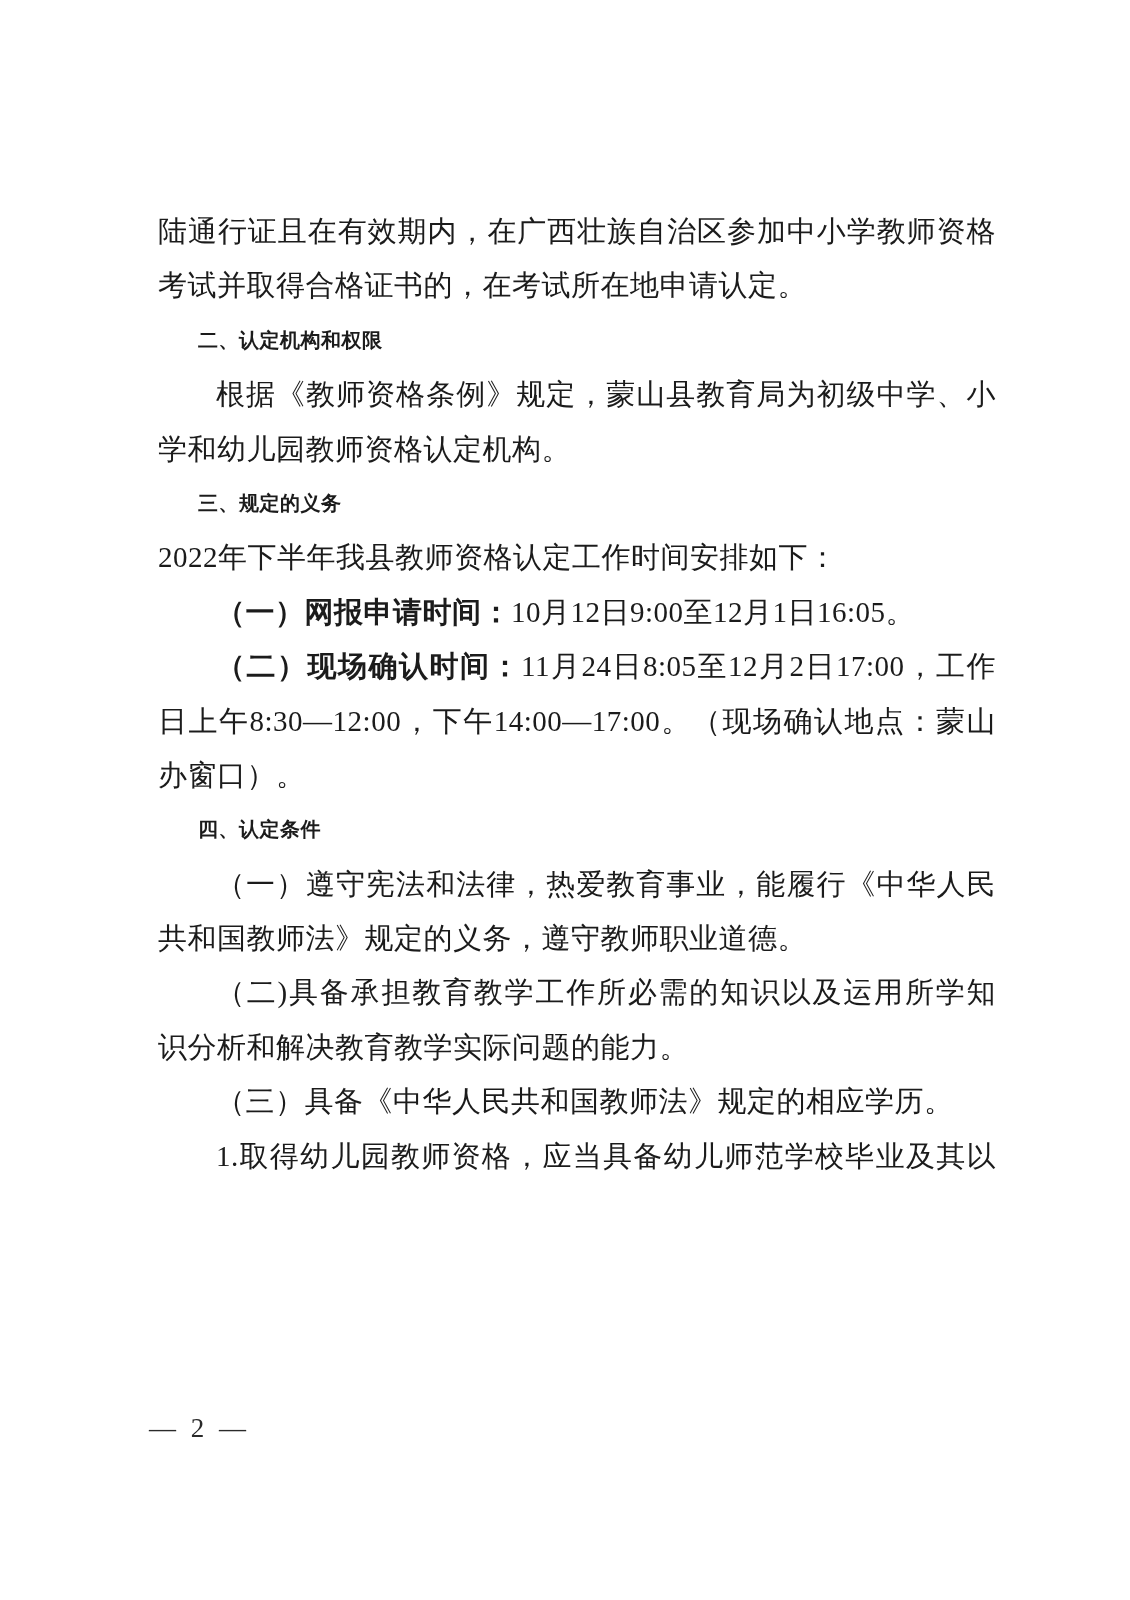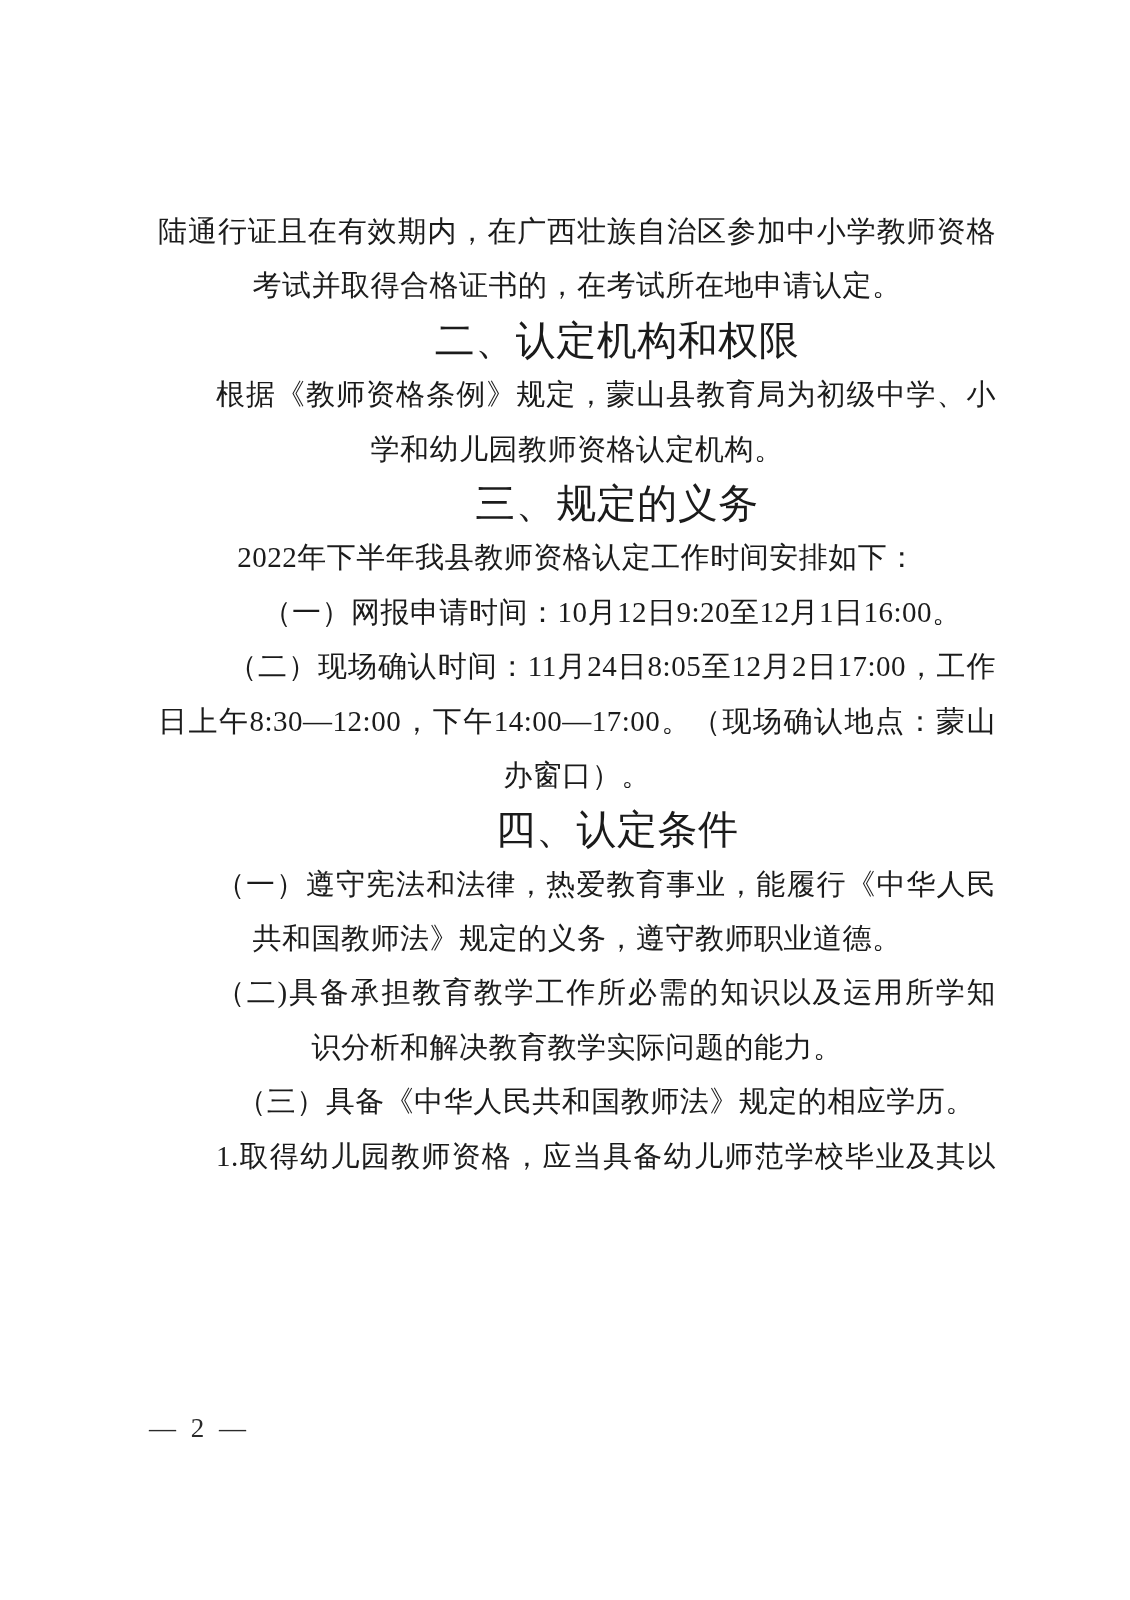--- a/index.html
+++ b/index.html
@@ -20,36 +20,36 @@
   .content {
     position: absolute;
     left: 158px;
     top: 204px;
     width: 838px;
   }
   .line {
     font-size: 29px;
     line-height: 54.4px;
     height: 54.4px;
-    text-align: center;
+    text-align: left;
     white-space: normal;
     letter-spacing: 0.5px;
   }
   .line.indent { text-indent: 2em; }
   .line.full {
     text-align: justify;
     text-align-last: justify;
     text-justify: inter-character;
   }
   .line.heading {
     font-family: "Liberation Sans", "DejaVu Sans", sans-serif;
-    font-weight: 400;
-    font-size: 40px;
+    font-weight: 700;
+    font-size: 20px;
   }
-  .line .bold { font-weight: 400; margin-left: 12px; }
+  .line .bold { font-weight: 700; }
   .page-number {
     position: absolute;
     left: 149px;
     top: 1408px;
     font-size: 27px;
     line-height: 40px;
     letter-spacing: 4px;
     color: #2a2a2a;
   }
 </style>
@@ -58,21 +58,21 @@
 
 <div class="page">
   <div class="content">
       <div class="line full"><span>陆通行证且在有效期内，在广西壮族自治区参加中小学教师资格</span></div>
       <div class="line"><span>考试并取得合格证书的，在考试所在地申请认定。</span></div>
       <div class="line heading indent"><span>二、认定机构和权限</span></div>
       <div class="line indent full"><span>根据《教师资格条例》规定，蒙山县教育局为初级中学、小</span></div>
       <div class="line"><span>学和幼儿园教师资格认定机构。</span></div>
       <div class="line heading indent"><span>三、规定的义务</span></div>
       <div class="line"><span>2022年下半年我县教师资格认定工作时间安排如下：</span></div>
-      <div class="line indent"><span class="bold">（一）网报申请时间：</span><span>10月12日9:20至12月1日16:00。</span></div>
+      <div class="line indent"><span class="bold">（一）网报申请时间：</span><span>10月12日9:00至12月1日16:05。</span></div>
       <div class="line indent full"><span class="bold">（二）现场确认时间：</span><span>11月24日8:05至12月2日17:00，工作</span></div>
       <div class="line full"><span>日上午8:30—12:00，下午14:00—17:00。（现场确认地点：蒙山</span></div>
       <div class="line"><span>办窗口）。</span></div>
       <div class="line heading indent"><span>四、认定条件</span></div>
       <div class="line indent full"><span>（一）遵守宪法和法律，热爱教育事业，能履行《中华人民</span></div>
       <div class="line"><span>共和国教师法》规定的义务，遵守教师职业道德。</span></div>
       <div class="line indent full"><span>（二)具备承担教育教学工作所必需的知识以及运用所学知</span></div>
       <div class="line"><span>识分析和解决教育教学实际问题的能力。</span></div>
       <div class="line indent"><span>（三）具备《中华人民共和国教师法》规定的相应学历。</span></div>
       <div class="line indent full"><span>1.取得幼儿园教师资格，应当具备幼儿师范学校毕业及其以</span></div>

